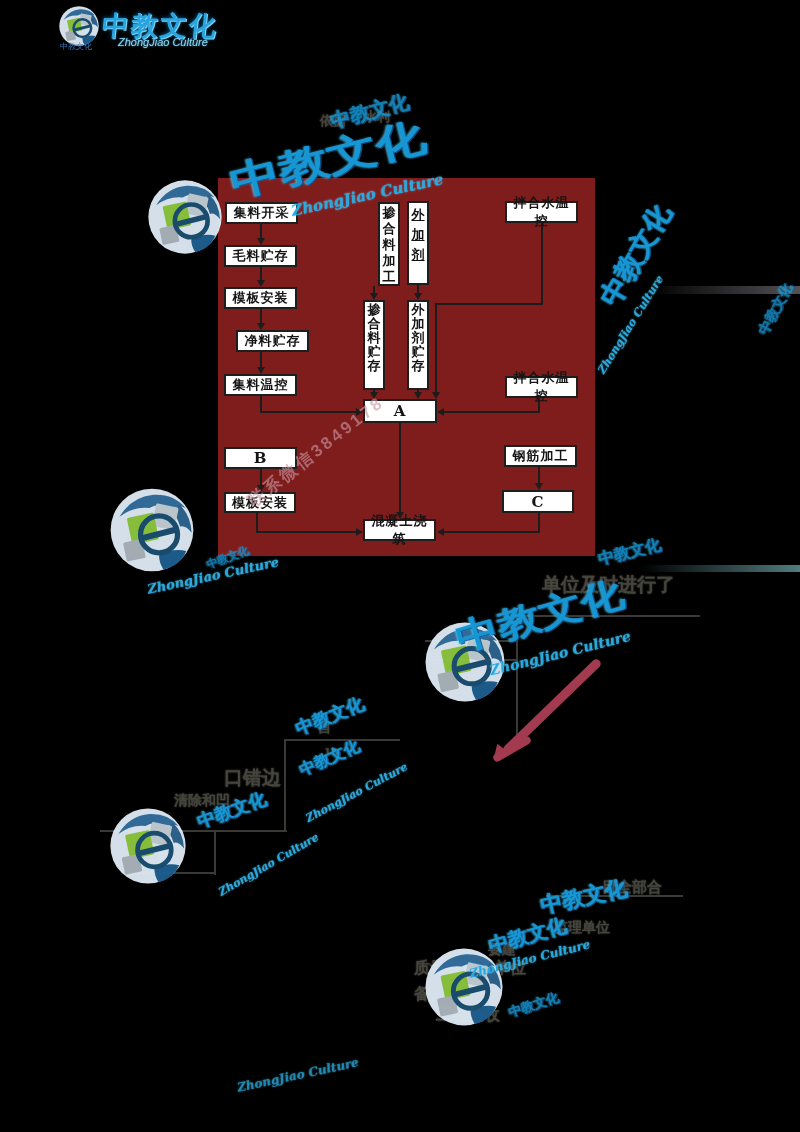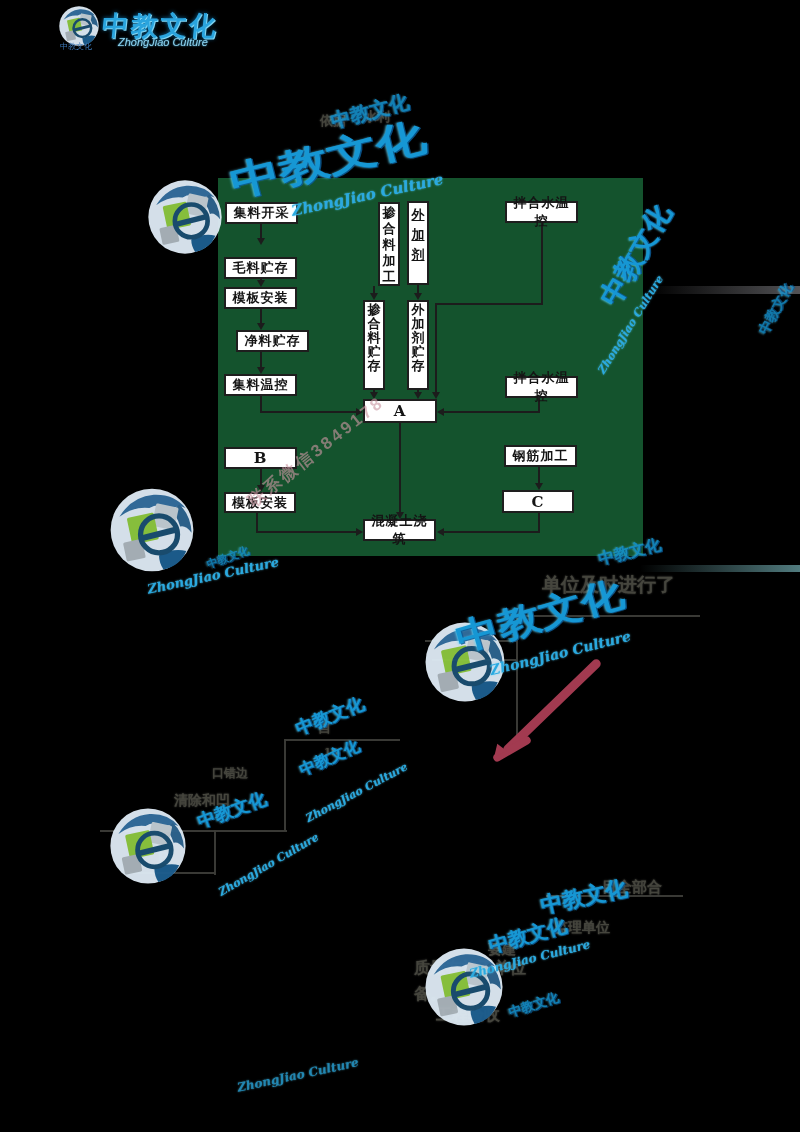--- a/index.html
+++ b/index.html
@@ -1,20 +1,20 @@
 <!DOCTYPE html>
 <html><head>
 <meta charset="utf-8">
 <style>
   html,body{margin:0;padding:0;background:#000;}
   .page{position:relative;width:800px;height:1132px;background:#000;overflow:hidden;
         font-family:"Liberation Sans",sans-serif;}
 
   
-  .panel{position:absolute;left:218px;top:178px;width:377px;height:378px;background:#14532d;padding-left:48px;}
+  .panel{position:absolute;left:218px;top:178px;width:377px;height:378px;background:#7f1d1d;}
   .fnode{position:absolute;box-sizing:border-box;border:2px solid #1e1e1e;background:#fff;
          color:#141414;font-weight:bold;font-family:"DejaVu Serif","Liberation Serif",serif;
          font-size:13px;text-align:center;z-index:3;}
   .fnode.h{display:flex;align-items:center;justify-content:center;letter-spacing:1px;}
   .fnode.v{word-break:break-all;overflow:hidden;}
   .lh16{line-height:16px;padding-top:1px;margin-left:15px;}
   .lh17{line-height:14px;padding-top:1px;}
   .lh26{line-height:20px;padding-top:2px;text-decoration:underline;}
   .abc{font-size:15px;letter-spacing:0;}
 
@@ -94,21 +94,21 @@
   <div class="brand">中教文化</div>
   <div class="brand-sub">ZhongJiao Culture</div>
   <div class="brand-mini">中教文化</div>
 
   <div class="teal-band"></div>
   <div class="gray-band"></div>
 
   <div class="panel">
 
     <div class="fnode h" style="left:7px;top:24px;width:73px;height:22px">集料开采</div>
-    <div class="fnode h" style="left:6px;top:79px;width:73px;height:22px">毛料贮存</div>
+    <div class="fnode h" style="left:6px;top:67px;width:73px;height:22px">毛料贮存</div>
     <div class="fnode h" style="left:6px;top:109px;width:73px;height:22px">模板安装</div>
     <div class="fnode h" style="left:18px;top:152px;width:73px;height:22px">净料贮存</div>
     <div class="fnode h" style="left:6px;top:196px;width:73px;height:22px">集料温控</div>
 
     <div class="fnode v lh16" style="left:145px;top:24px;width:22px;height:84px">掺合料加工</div>
     <div class="fnode v lh17" style="left:145px;top:122px;width:22px;height:90px">掺合料贮存</div>
     <div class="fnode v lh26" style="left:189px;top:23px;width:22px;height:84px">外加剂</div>
     <div class="fnode v lh17" style="left:189px;top:122px;width:22px;height:90px">外加剂贮存</div>
 
     <div class="fnode h" style="left:287px;top:23px;width:73px;height:22px">拌合水温控</div>
@@ -219,21 +219,21 @@
 
   <span class="frag" style="left:320px;top:112px;font-size:13px">依据</span>
   <span class="frag" style="left:364px;top:108px;font-size:13px">水利</span>
   <span class="frag" style="left:542px;top:572px;font-size:19px">单位及时进行了</span>
   <span class="frag" style="left:602px;top:878px;font-size:15px">目全部合</span>
   <span class="frag" style="left:554px;top:919px;font-size:14px">监理单位</span>
   <span class="frag" style="left:488px;top:941px;font-size:14px">要建</span>
   <span class="frag" style="left:414px;top:958px;font-size:16px">质量在施工单位</span>
   <span class="frag" style="left:414px;top:984px;font-size:16px">备。</span>
   <span class="frag" style="left:436px;top:1005px;font-size:16px">工程验收</span>
-  <span class="frag" style="left:212px;top:765px;font-size:12px">口错边</span>
+  <span class="frag" style="left:224px;top:765px;font-size:19px">口错边</span>
   <span class="frag" style="left:174px;top:792px;font-size:14px">清除和凹</span>
   <span class="frag" style="left:318px;top:719px;font-size:13px">自</span>
   <span class="frag" style="left:324px;top:746px;font-size:10px">18</span>
   <span class="frag blue" style="left:157px;top:849px;font-size:15px">B</span>
 
   <div class="gline" style="left:517px;top:615px;width:183px;height:2px"></div>
   <div class="gline" style="left:425px;top:640px;width:92px;height:2px"></div>
   <div class="gline" style="left:432px;top:659px;width:85px;height:2px"></div>
   <div class="gline" style="left:516px;top:615px;width:2px;height:135px"></div>
   <div class="gline" style="left:285px;top:739px;width:115px;height:2px"></div>

